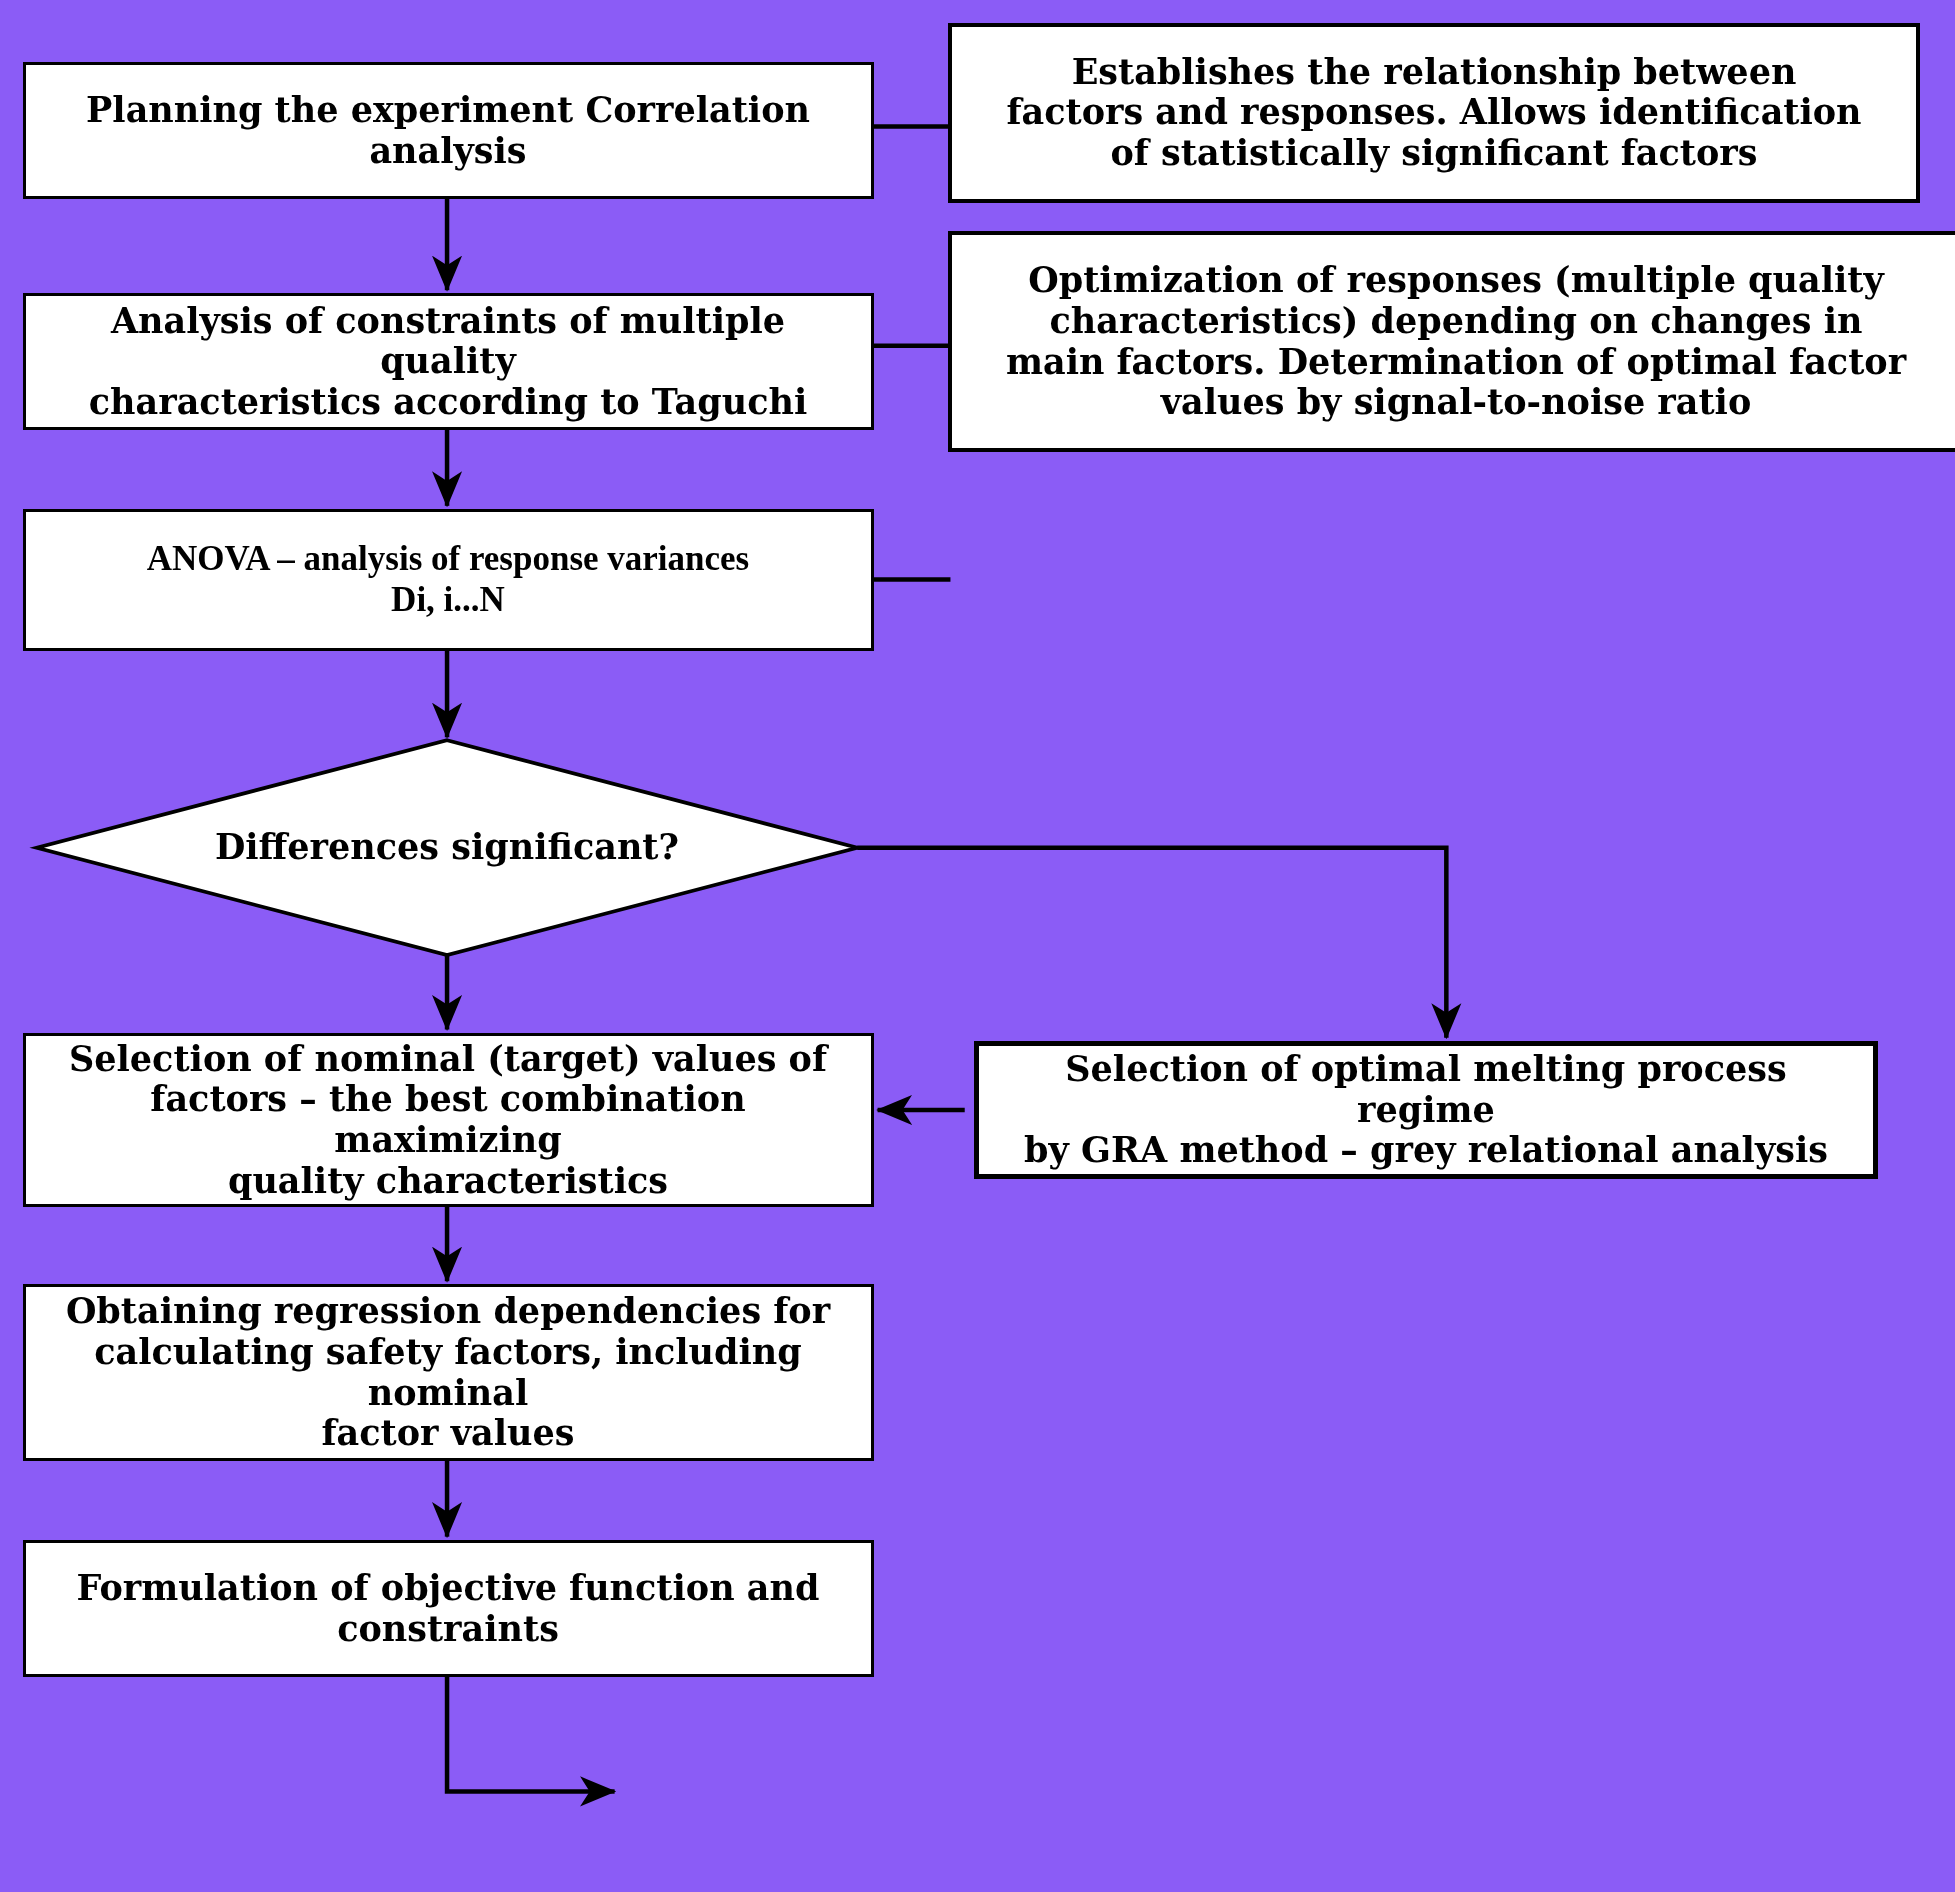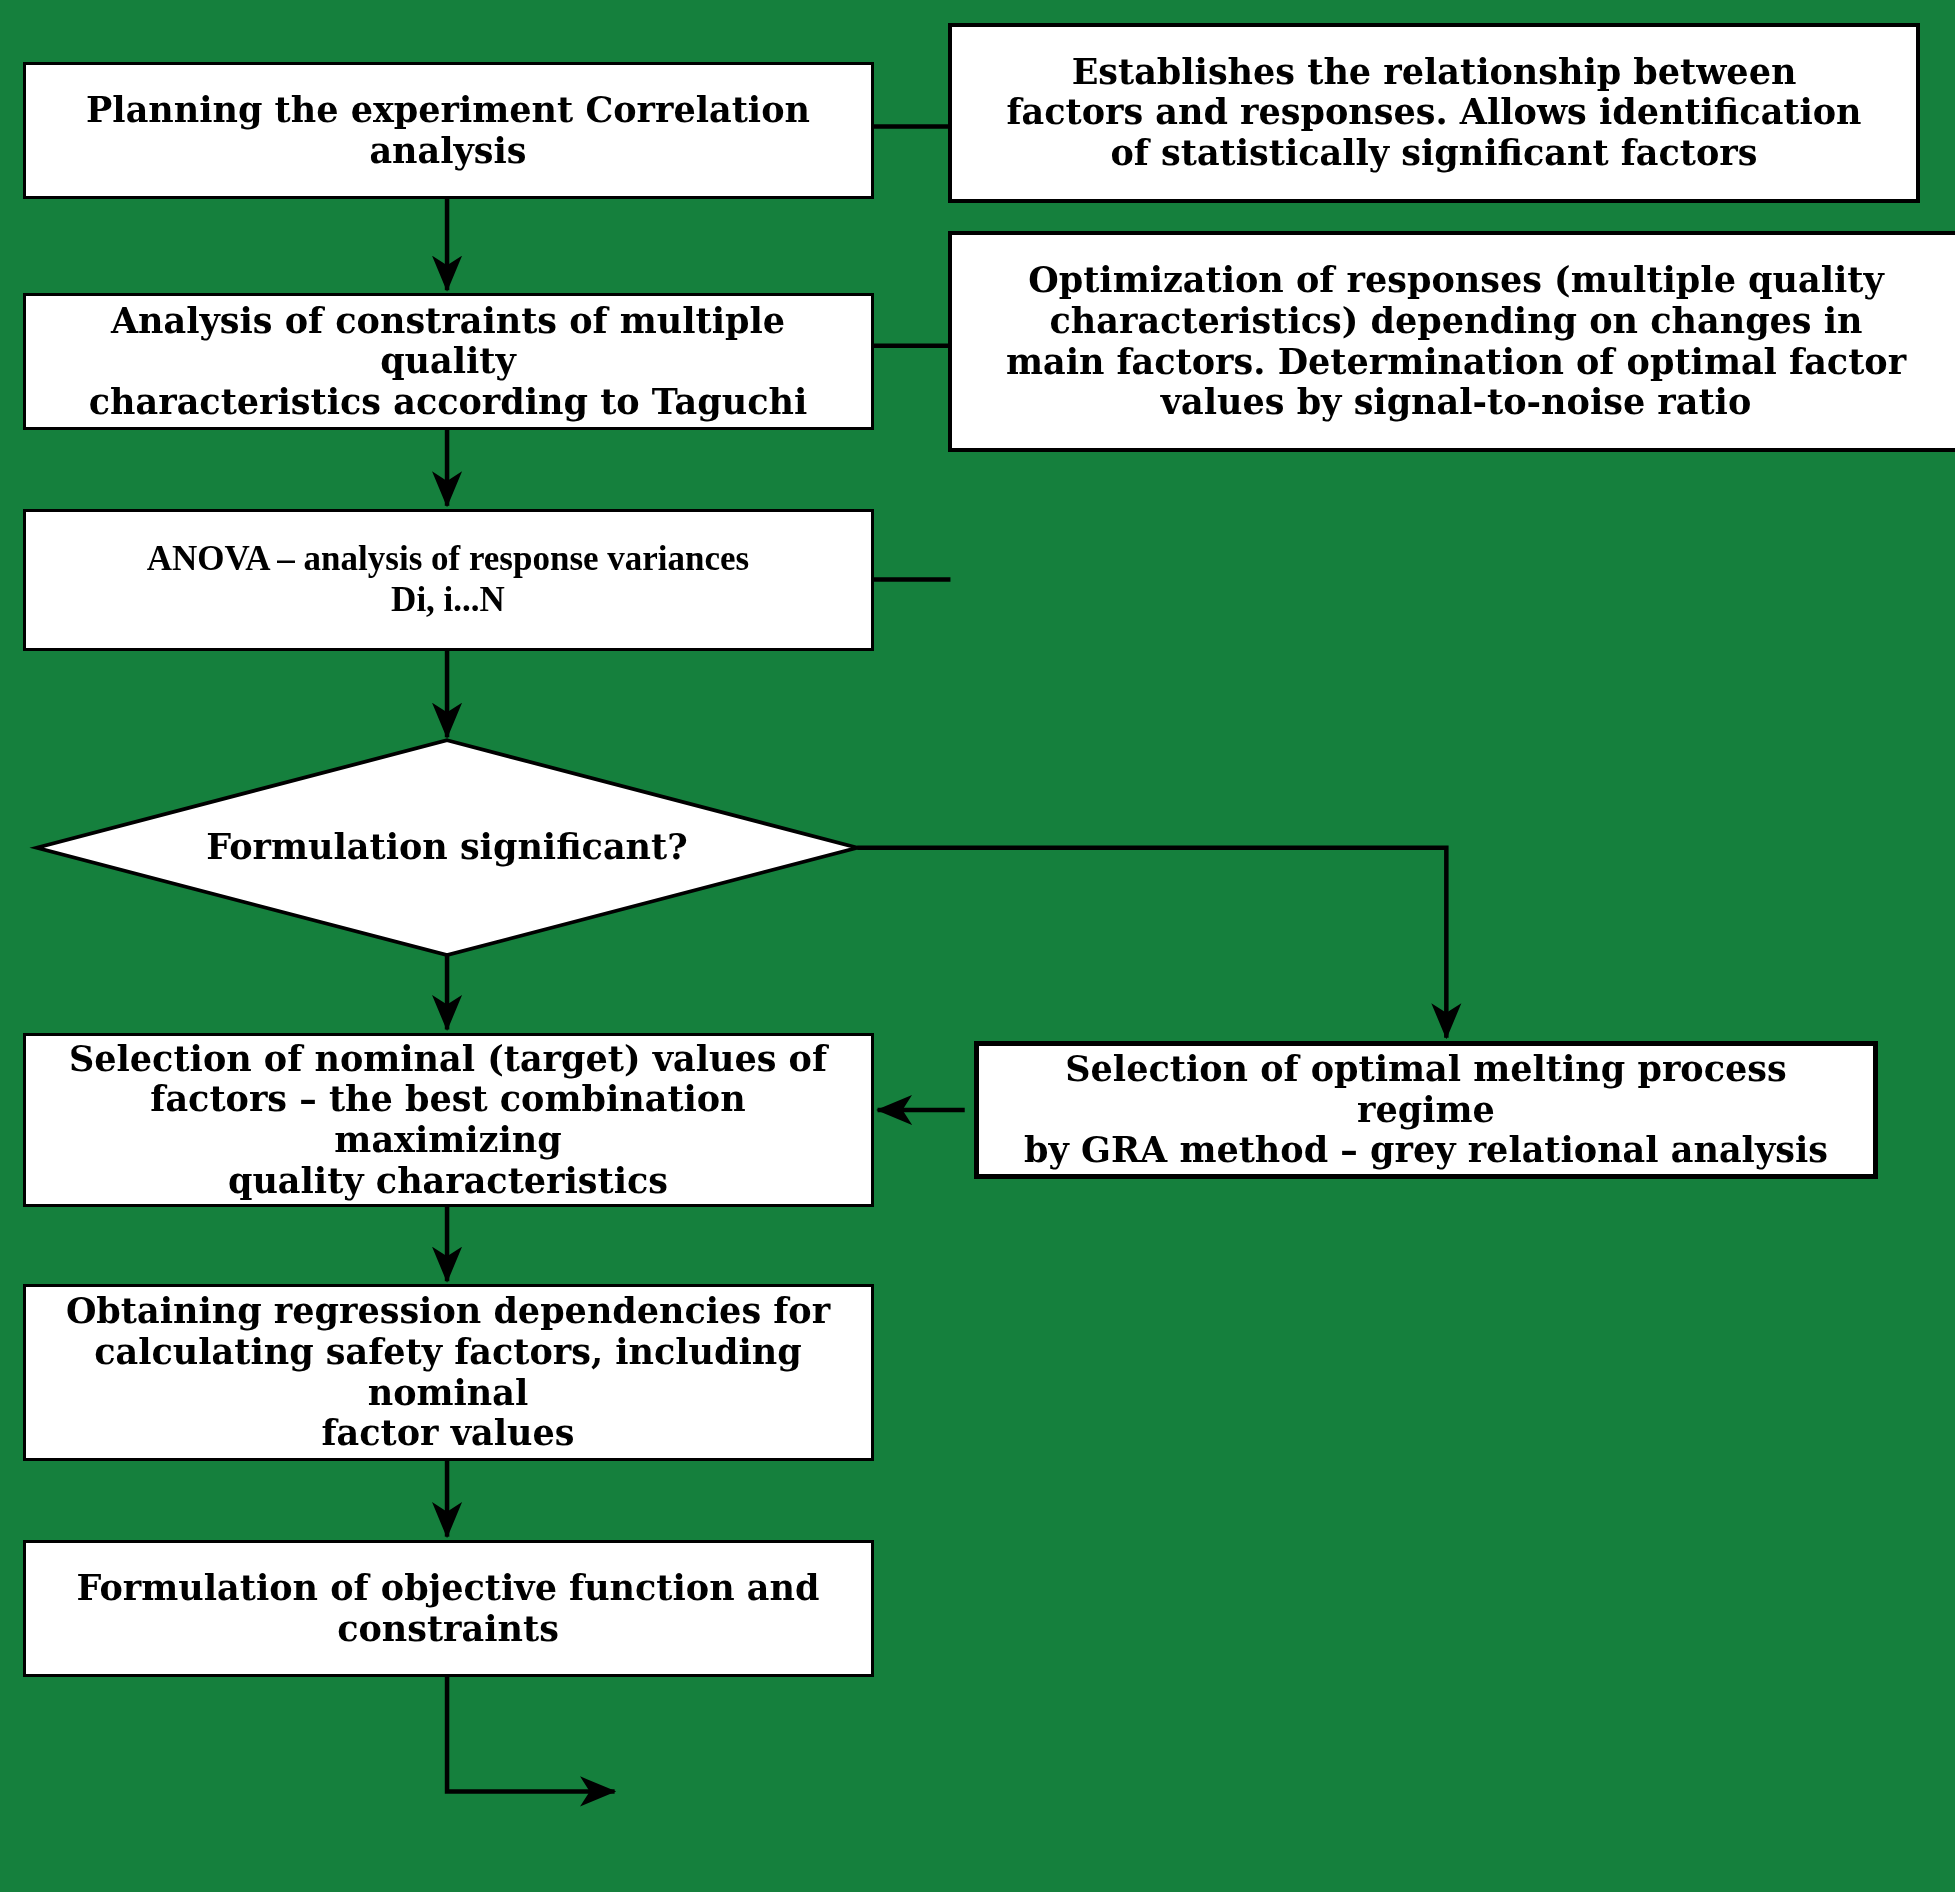--- a/index.html
+++ b/index.html
@@ -1,20 +1,20 @@
 <!DOCTYPE html>
 <html style="font-size:12px"><head>
 <meta charset="utf-8">
 <style>
   html, body { margin: 0; padding: 0; background: #ffffff; }
   .canvas {
     position: relative;
     width: 1955px;
     height: 1893px;
-    background: #15803d;
+    background: #8b5cf6;
     font-family: "DejaVu Serif", "Liberation Serif", serif;
     font-weight: bold;
     color: #000000;
   }
   svg.wires {
     position: absolute;
     left: 0; top: 0;
     width: 1955px; height: 1893px;
     z-index: 0;
   }
@@ -102,21 +102,21 @@
 
   <div class="node b6 n-optimization">Optimization of responses (multiple quality
 characteristics) depending on changes in
 main factors. Determination of optimal factor
 values by signal-to-noise ratio</div>
 
   <div class="node n-anova">ANOVA – analysis of response variances
 Di, i...N</div>
 
 
-  <div class="diamond-label n-decision">Formulation significant?</div>
+  <div class="diamond-label n-decision">Differences significant?</div>
 
   <div class="node n-selection">Selection of nominal (target) values of
 factors – the best combination maximizing
 quality characteristics</div>
 
   <div class="node b7 n-gra">Selection of optimal melting process regime
 by GRA method – grey relational analysis</div>
 
   <div class="node n-regression">Obtaining regression dependencies for
 calculating safety factors, including nominal

